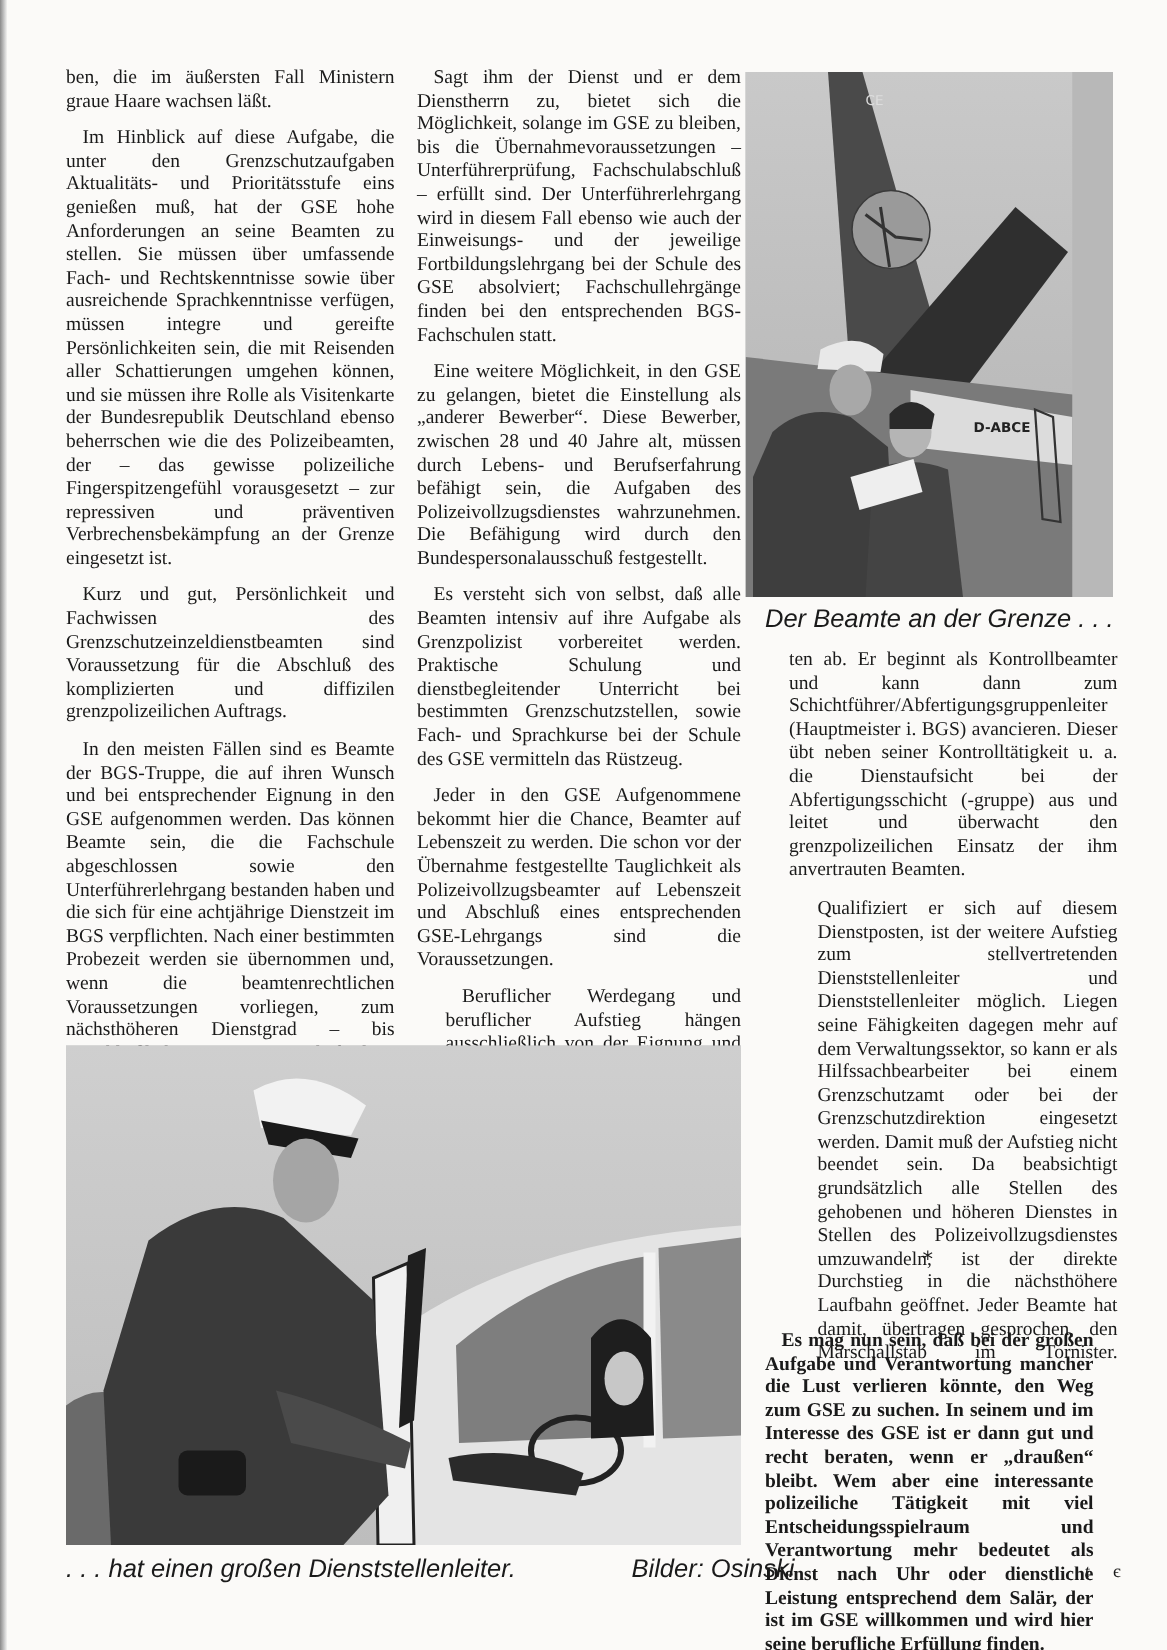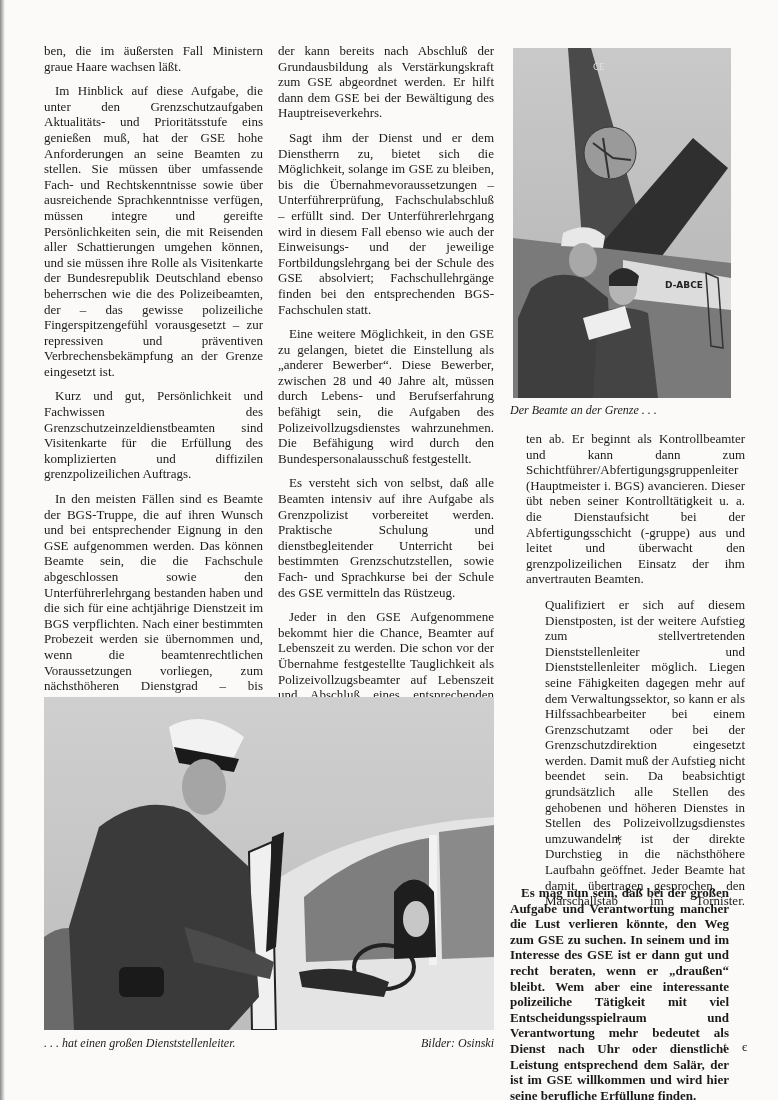--- a/index.html
+++ b/index.html
@@ -25,26 +25,26 @@
     .col p.noindent { text-indent: 0; }
     .col p.last { text-align-last: justify; margin-bottom: 0; margin-left: 19px; }
     #col1 { left: 44px; top: 43px; width: 219px; }
     #col2 { left: 278px; top: 43px; width: 216px; }
     #col3a { left: 526px; top: 431px; width: 219px; }
     #col3b { left: 510px; top: 885px; width: 219px; font-weight: bold; }
     .photo {
       position: absolute; overflow: hidden;
       background: #b8b8b8;
     }
-    #photo1 { left: 513px; top: 48px; width: 218px; height: 350px; }
+    #photo1 { left: 497px; top: 48px; width: 245px; height: 350px; }
     #photo2 { left: 44px; top: 697px; width: 450px; height: 333px; }
     .caption {
       position: absolute;
-      font-family: Liberation Serif, serif;
-      font-style: italic; font-size: 12px; color: #1a1a1a;
+      font-family: Liberation Sans, sans-serif;
+      font-style: italic; font-size: 17px; color: #1a1a1a;
     }
     #caption1 { left: 510px; top: 403px; }
     #caption2 { left: 44px; top: 1036px; }
     #credit { left: 421px; top: 1036px; }
     #separator {
       position: absolute; left: 615px; top: 832px; font-size: 14px;
       font-family: "DejaVu Sans", sans-serif;
     }
     #endmark {
       position: absolute; left: 723px; top: 1040px; font-style: italic;
@@ -56,27 +56,26 @@
     }
   </style>
 </head>
 <body>
 
 <div class="scan-edge"></div>
 
 <div id="col1" class="col">
   <p class="noindent">ben, die im äußersten Fall Ministern graue Haare wachsen läßt.</p>
   <p>Im Hinblick auf diese Aufgabe, die unter den Grenzschutzaufgaben Aktualitäts- und Prioritätsstufe eins genießen muß, hat der GSE hohe Anforderungen an seine Beamten zu stellen. Sie müssen über umfassende Fach- und Rechtskenntnisse sowie über ausreichende Sprachkenntnisse verfügen, müssen integre und gereifte Persönlichkeiten sein, die mit Reisenden aller Schattierungen umgehen können, und sie müssen ihre Rolle als Visitenkarte der Bundesrepublik Deutschland ebenso beherrschen wie die des Polizeibeamten, der – das gewisse polizeiliche Fingerspitzengefühl vorausgesetzt – zur repressiven und präventiven Verbrechensbekämpfung an der Grenze eingesetzt ist.</p>
-  <p>Kurz und gut, Persönlichkeit und Fachwissen des Grenzschutzeinzeldienstbeamten sind Visitenkarte für die Erfüllung des komplizierten und diffizilen grenzpolizeilichen Auftrags.</p>
+  <p>Kurz und gut, Persönlichkeit und Fachwissen des Grenzschutzeinzeldienstbeamten sind Voraussetzung für die Abschluß des komplizierten und diffizilen grenzpolizeilichen Auftrags.</p>
   <p>In den meisten Fällen sind es Beamte der BGS-Truppe, die auf ihren Wunsch und bei entsprechender Eignung in den GSE aufgenommen werden. Das können Beamte sein, die die Fachschule abgeschlossen sowie den Unterführerlehrgang bestanden haben und die sich für eine achtjährige Dienstzeit im BGS verpflichten. Nach einer bestimmten Probezeit werden sie übernommen und, wenn die beamtenrechtlichen Voraussetzungen vorliegen, zum nächsthöheren Dienstgrad – bis einschließlich Meister i. BGS – befördert.</p>
   <p class="last">Wer aber so schnell wie möglich von der BGS-Truppe zum GSE zu stoßen wünscht, vielleicht, weil er schon mit diesem Ziel in den BGS eingetreten ist,</p>
 </div>
 
 <div id="col2" class="col">
-  <p class="noindent">der kann bereits nach Abschluß der Grundausbildung als Verstärkungskraft zum GSE abgeordnet werden. Er hilft dann dem GSE bei der Bewältigung des Hauptreiseverkehrs.</p>
   <p>Sagt ihm der Dienst und er dem Dienstherrn zu, bietet sich die Möglichkeit, solange im GSE zu bleiben, bis die Übernahmevoraussetzungen – Unterführerprüfung, Fachschulabschluß – erfüllt sind. Der Unterführerlehrgang wird in diesem Fall ebenso wie auch der Einweisungs- und der jeweilige Fortbildungslehrgang bei der Schule des GSE absolviert; Fachschullehrgänge finden bei den entsprechenden BGS-Fachschulen statt.</p>
   <p>Eine weitere Möglichkeit, in den GSE zu gelangen, bietet die Einstellung als „anderer Bewerber“. Diese Bewerber, zwischen 28 und 40 Jahre alt, müssen durch Lebens- und Berufserfahrung befähigt sein, die Aufgaben des Polizeivollzugsdienstes wahrzunehmen. Die Befähigung wird durch den Bundespersonalausschuß festgestellt.</p>
   <p>Es versteht sich von selbst, daß alle Beamten intensiv auf ihre Aufgabe als Grenzpolizist vorbereitet werden. Praktische Schulung und dienstbegleitender Unterricht bei bestimmten Grenzschutzstellen, sowie Fach- und Sprachkurse bei der Schule des GSE vermitteln das Rüstzeug.</p>
   <p>Jeder in den GSE Aufgenommene bekommt hier die Chance, Beamter auf Lebenszeit zu werden. Die schon vor der Übernahme festgestellte Tauglichkeit als Polizeivollzugsbeamter auf Lebenszeit und Abschluß eines entsprechenden GSE-Lehrgangs sind die Voraussetzungen.</p>
   <p class="last">Beruflicher Werdegang und beruflicher Aufstieg hängen ausschließlich von der Eignung und den Leistungen des Beam-</p>
 </div>
 
 <div id="photo1" class="photo">
   <svg width="218" height="350" viewBox="0 0 218 350">
     <defs>

